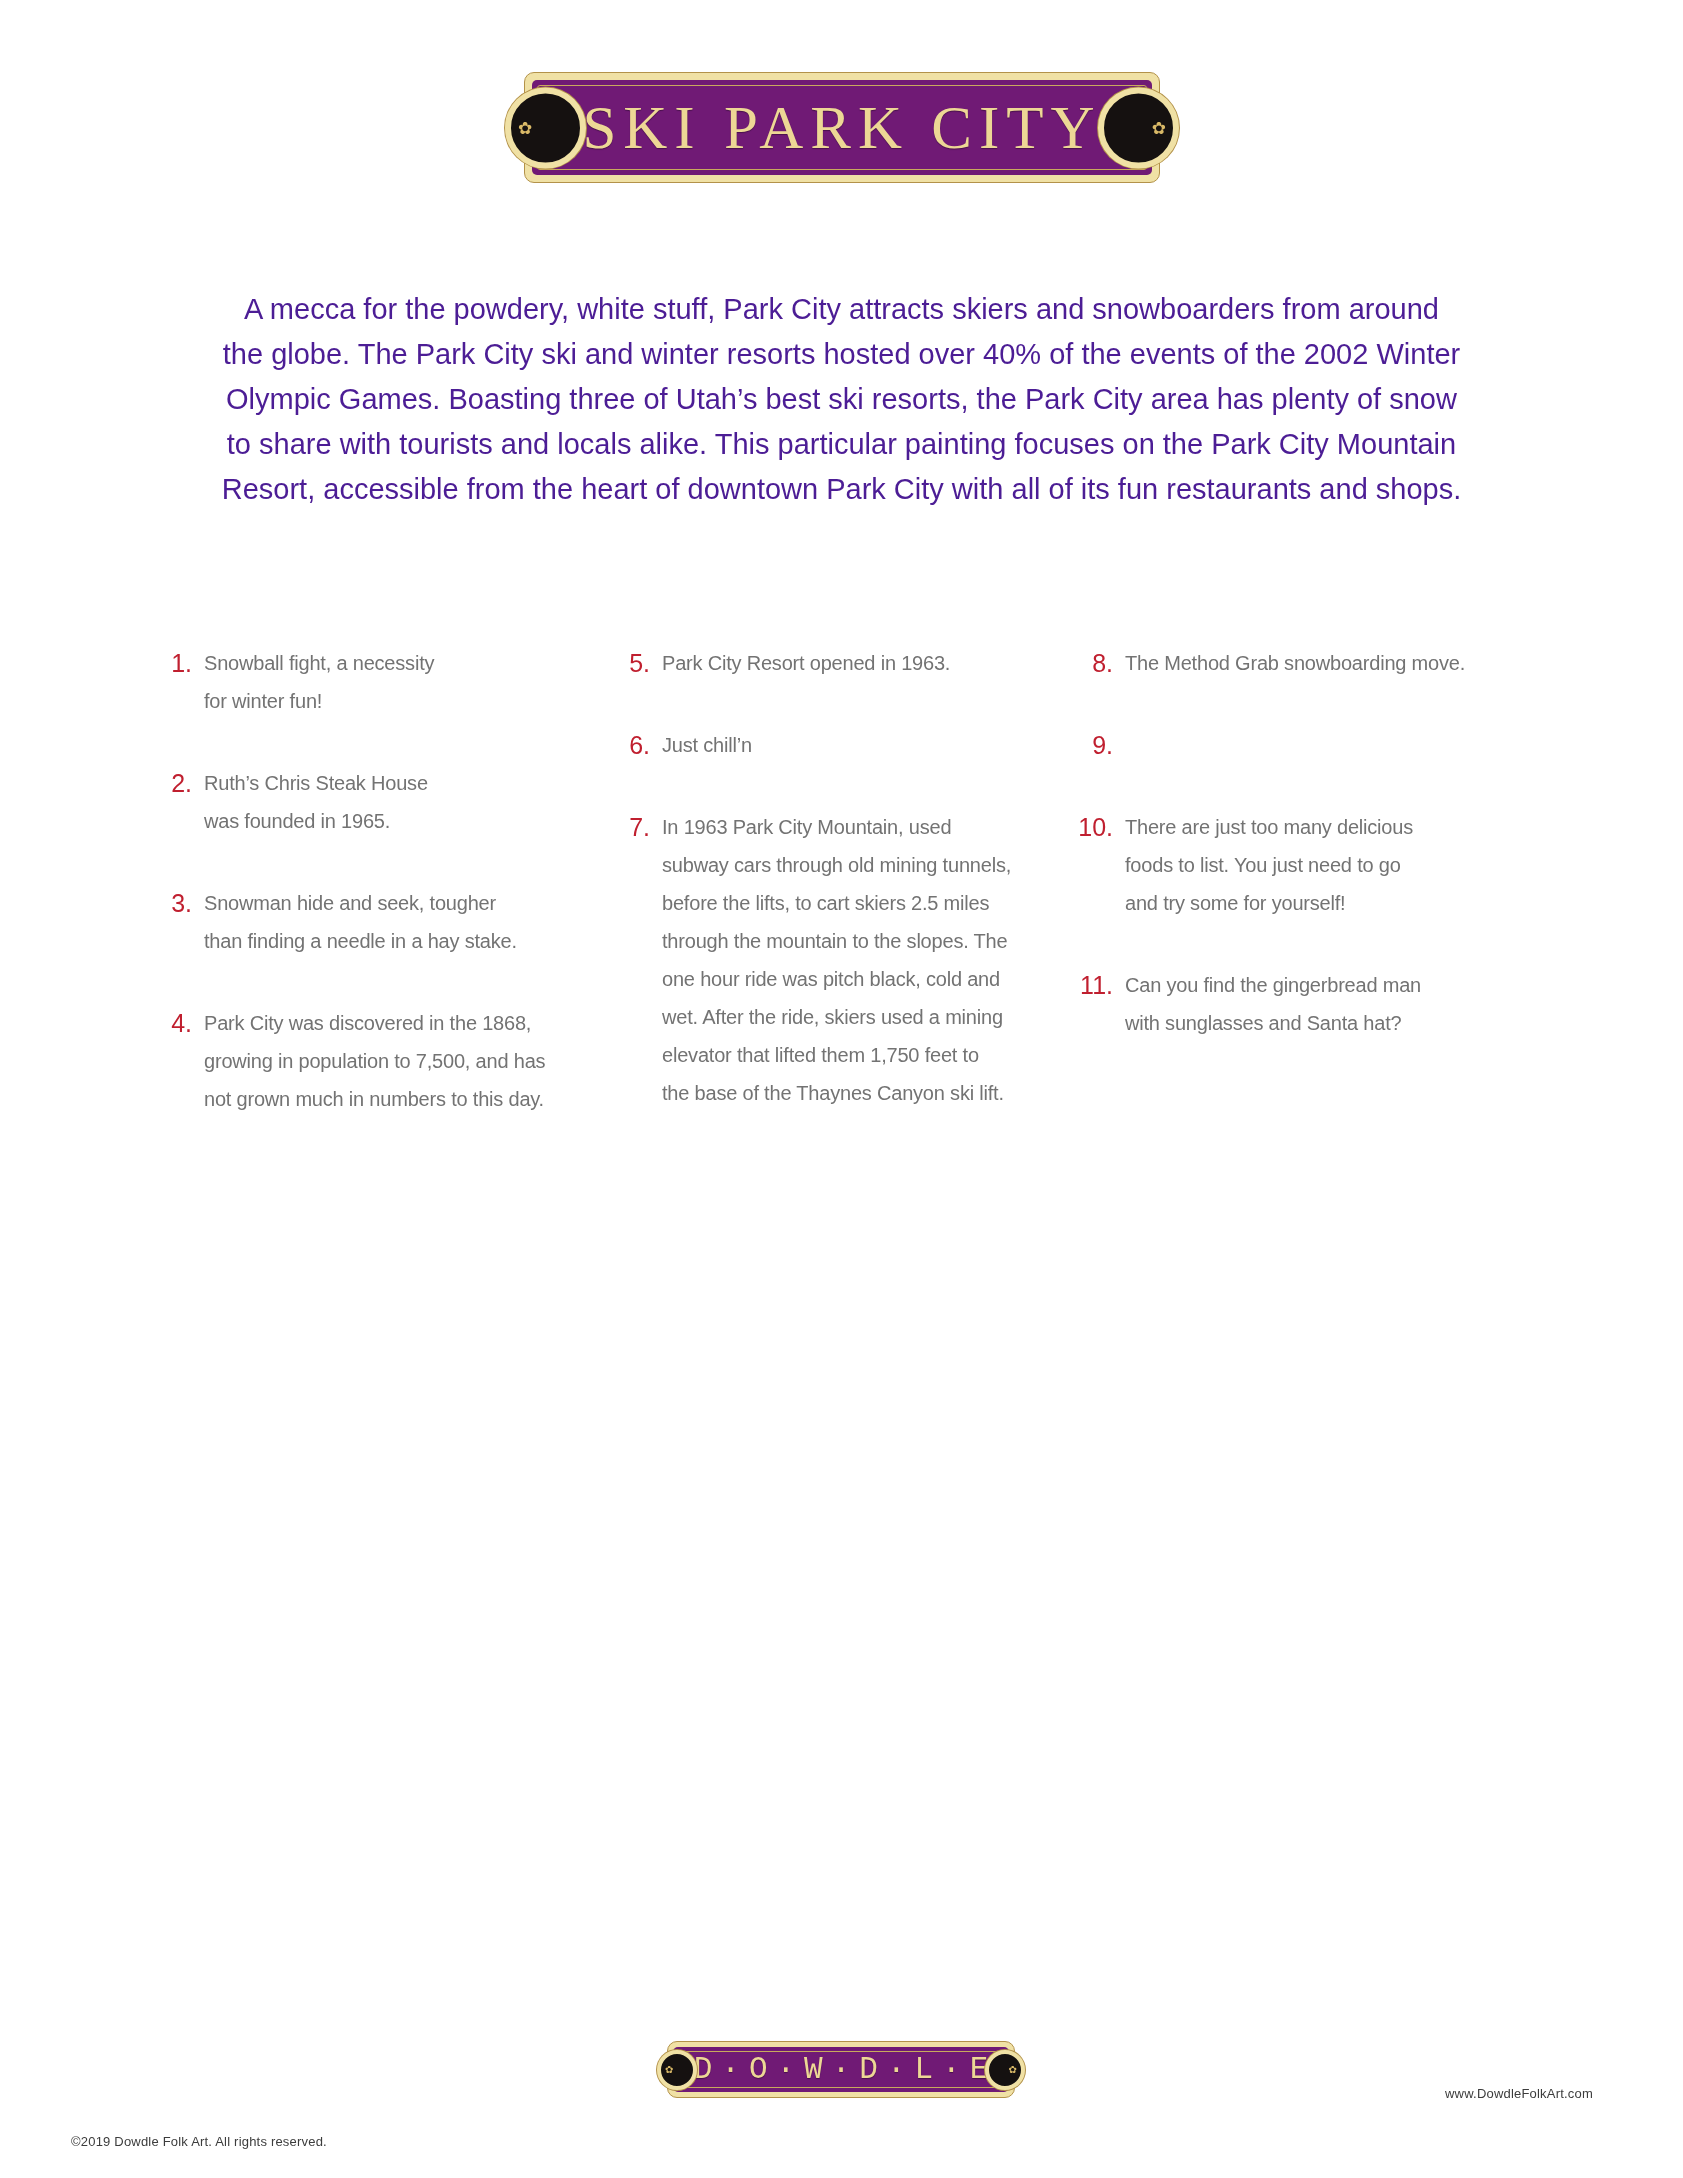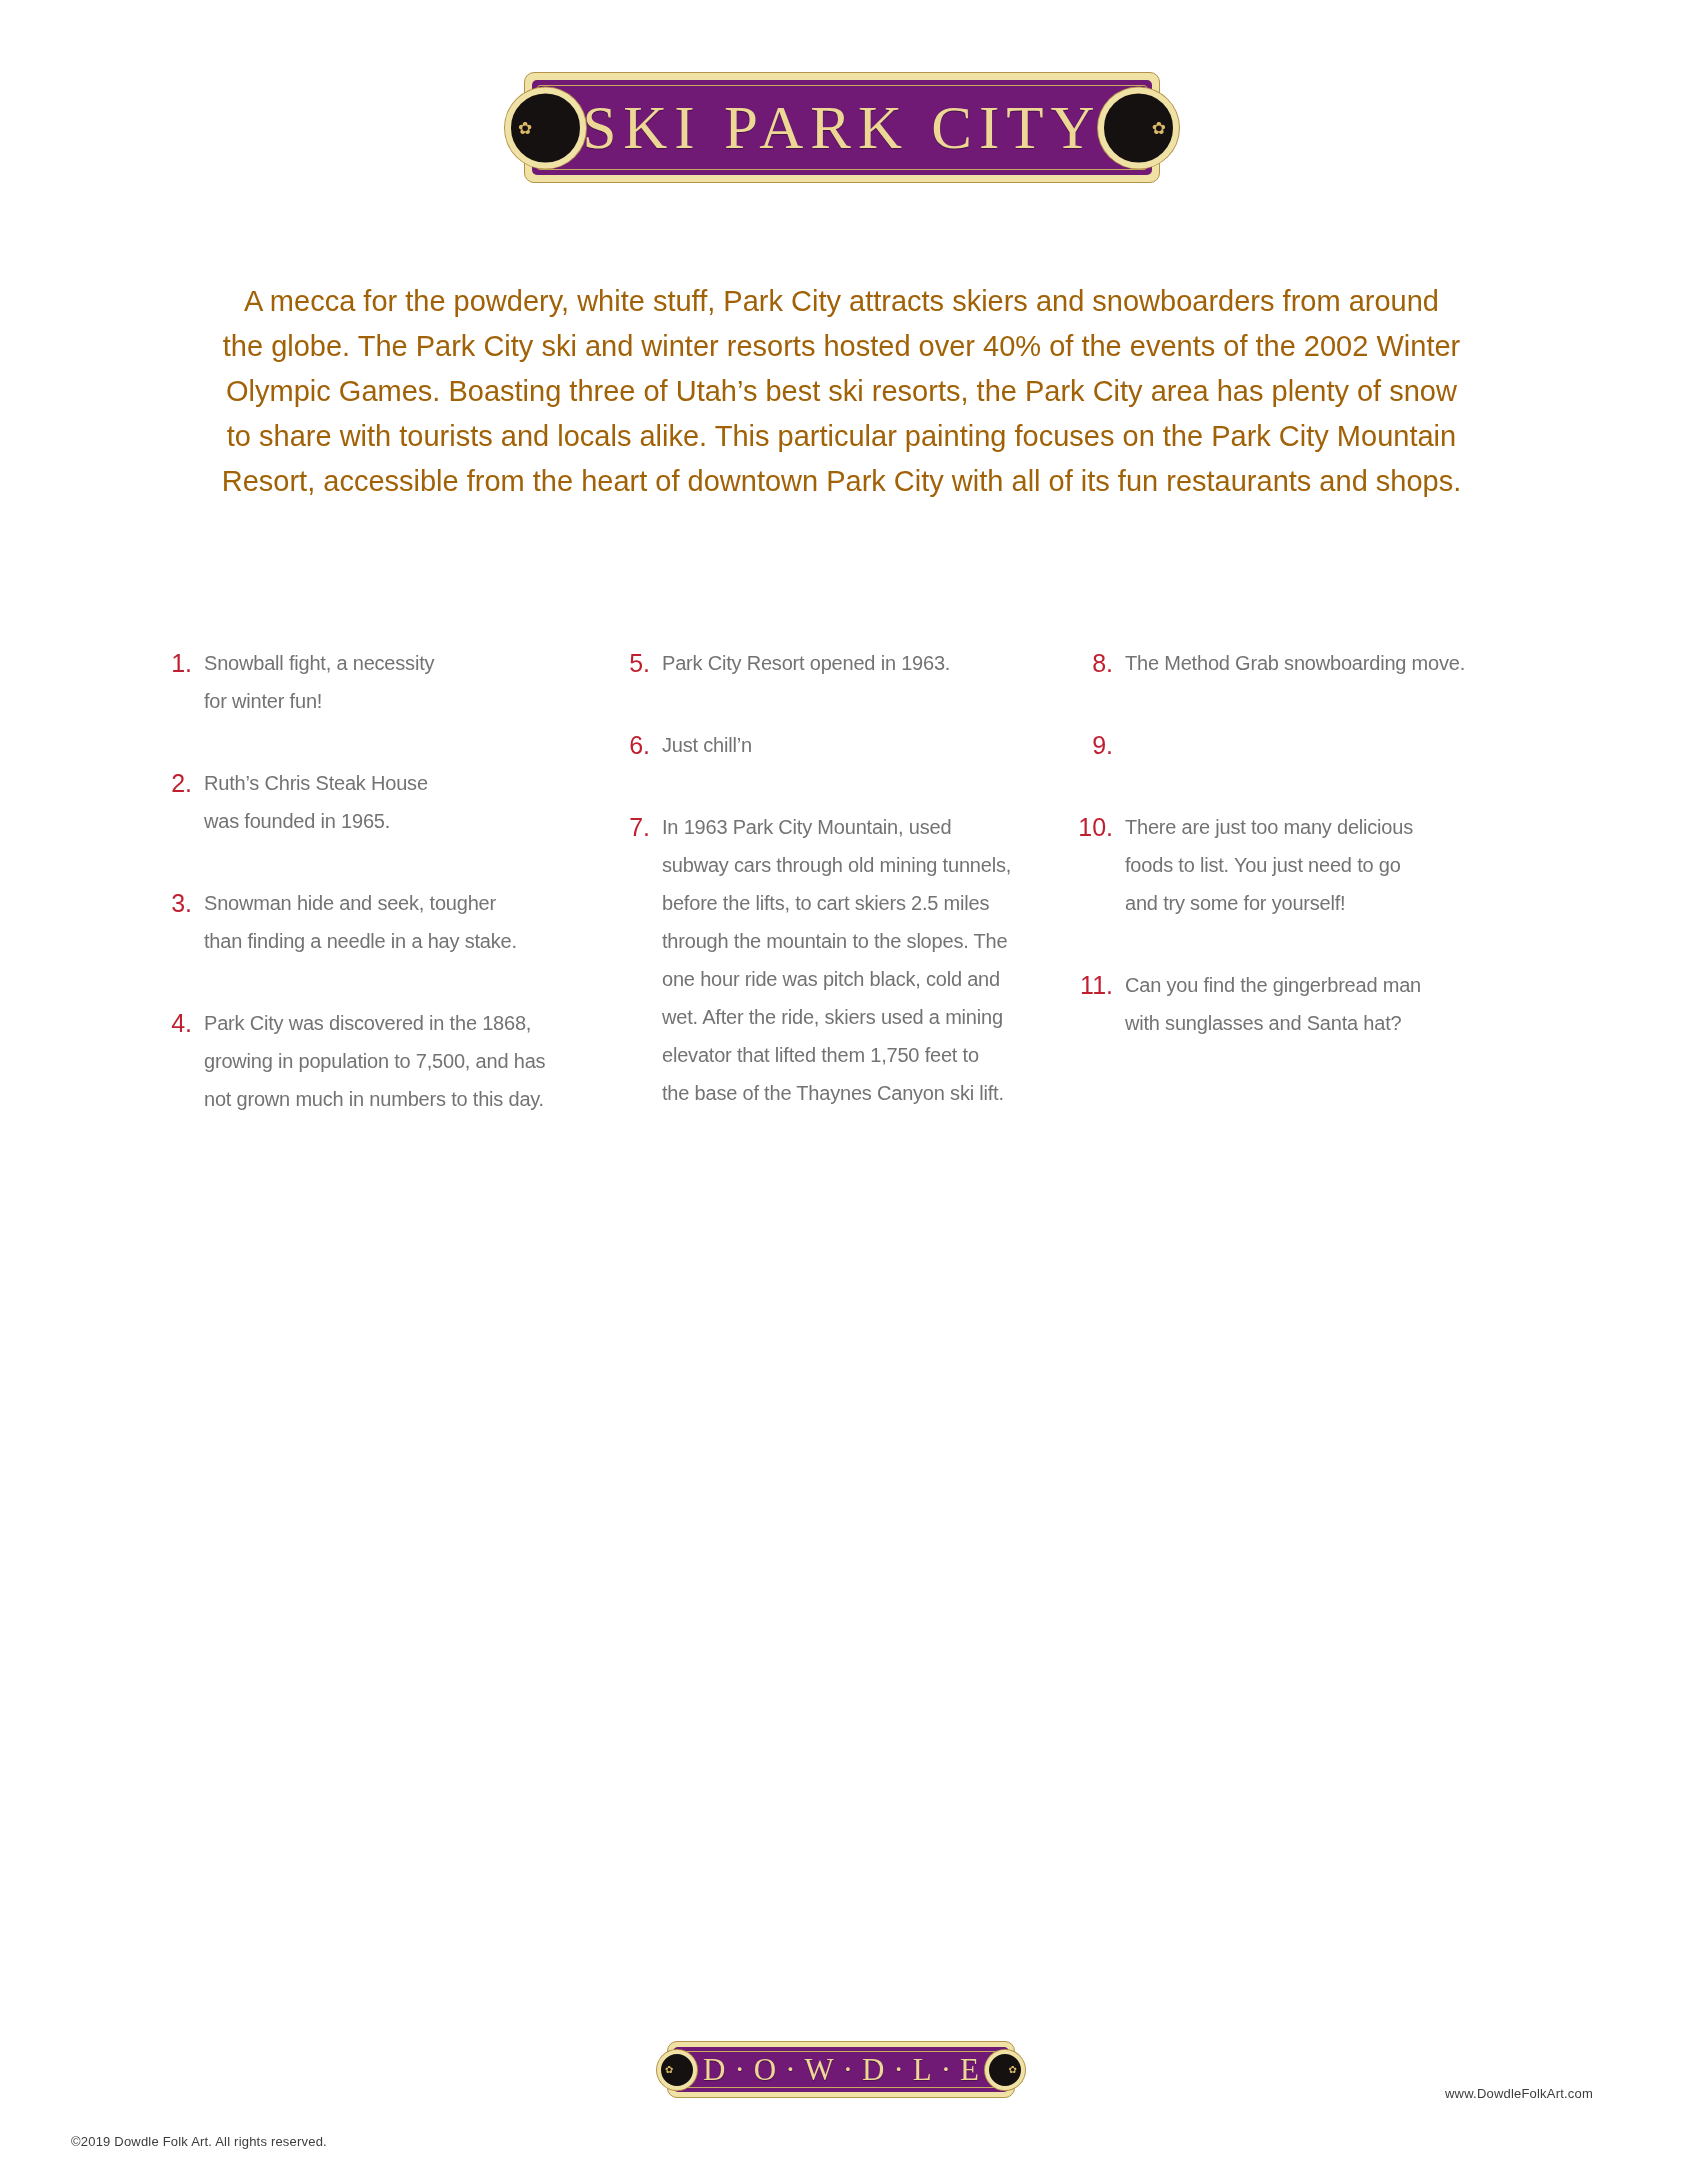--- a/index.html
+++ b/index.html
@@ -62,31 +62,31 @@
   .logo-plaque .plaque-inner::after { inset:4px; }
   .logo-plaque .plaque-end {
     width:40px; height:40px; border:4px solid #F0E1A5;
     box-shadow:0 0 0 1px #B3924A;
     font-size:10px;
   }
   .logo-plaque .plaque-end.left  { left:-11px;  padding-left:4px; }
   .logo-plaque .plaque-end.right { right:-11px; padding-right:4px; }
   .logo-text {
     position:relative; z-index:3;
-    font-family:Liberation Serif, serif;
+    font-family:Liberation Mono, monospace;
     font-size:31px; letter-spacing:9px; white-space:nowrap;
     color:#EDD795; padding-left:9px;
     text-shadow:0 1px 1px rgba(0,0,0,0.35);
   }
 
   
   .intro {
-    position:absolute; top:279px; left:50%; transform:translateX(-50%);
+    position:absolute; top:287px; left:50%; transform:translateX(-50%);
     width:1406px;
-    font-size:29px; line-height:45px; color:#a16207;
+    font-size:29px; line-height:45px; color:#4c1d95;
     text-align:center; white-space:pre-line;
   }
 
   
   .facts { position:absolute; top:644px; left:0; width:1683px; }
   .fact-col { position:absolute; top:0; }
   .fact-col.c1 { left:148px; width:495px; }
   .fact-col.c2 { left:606px; width:505px; }
   .fact-col.c3 { left:1069px; width:495px; }
   .fact-item {

